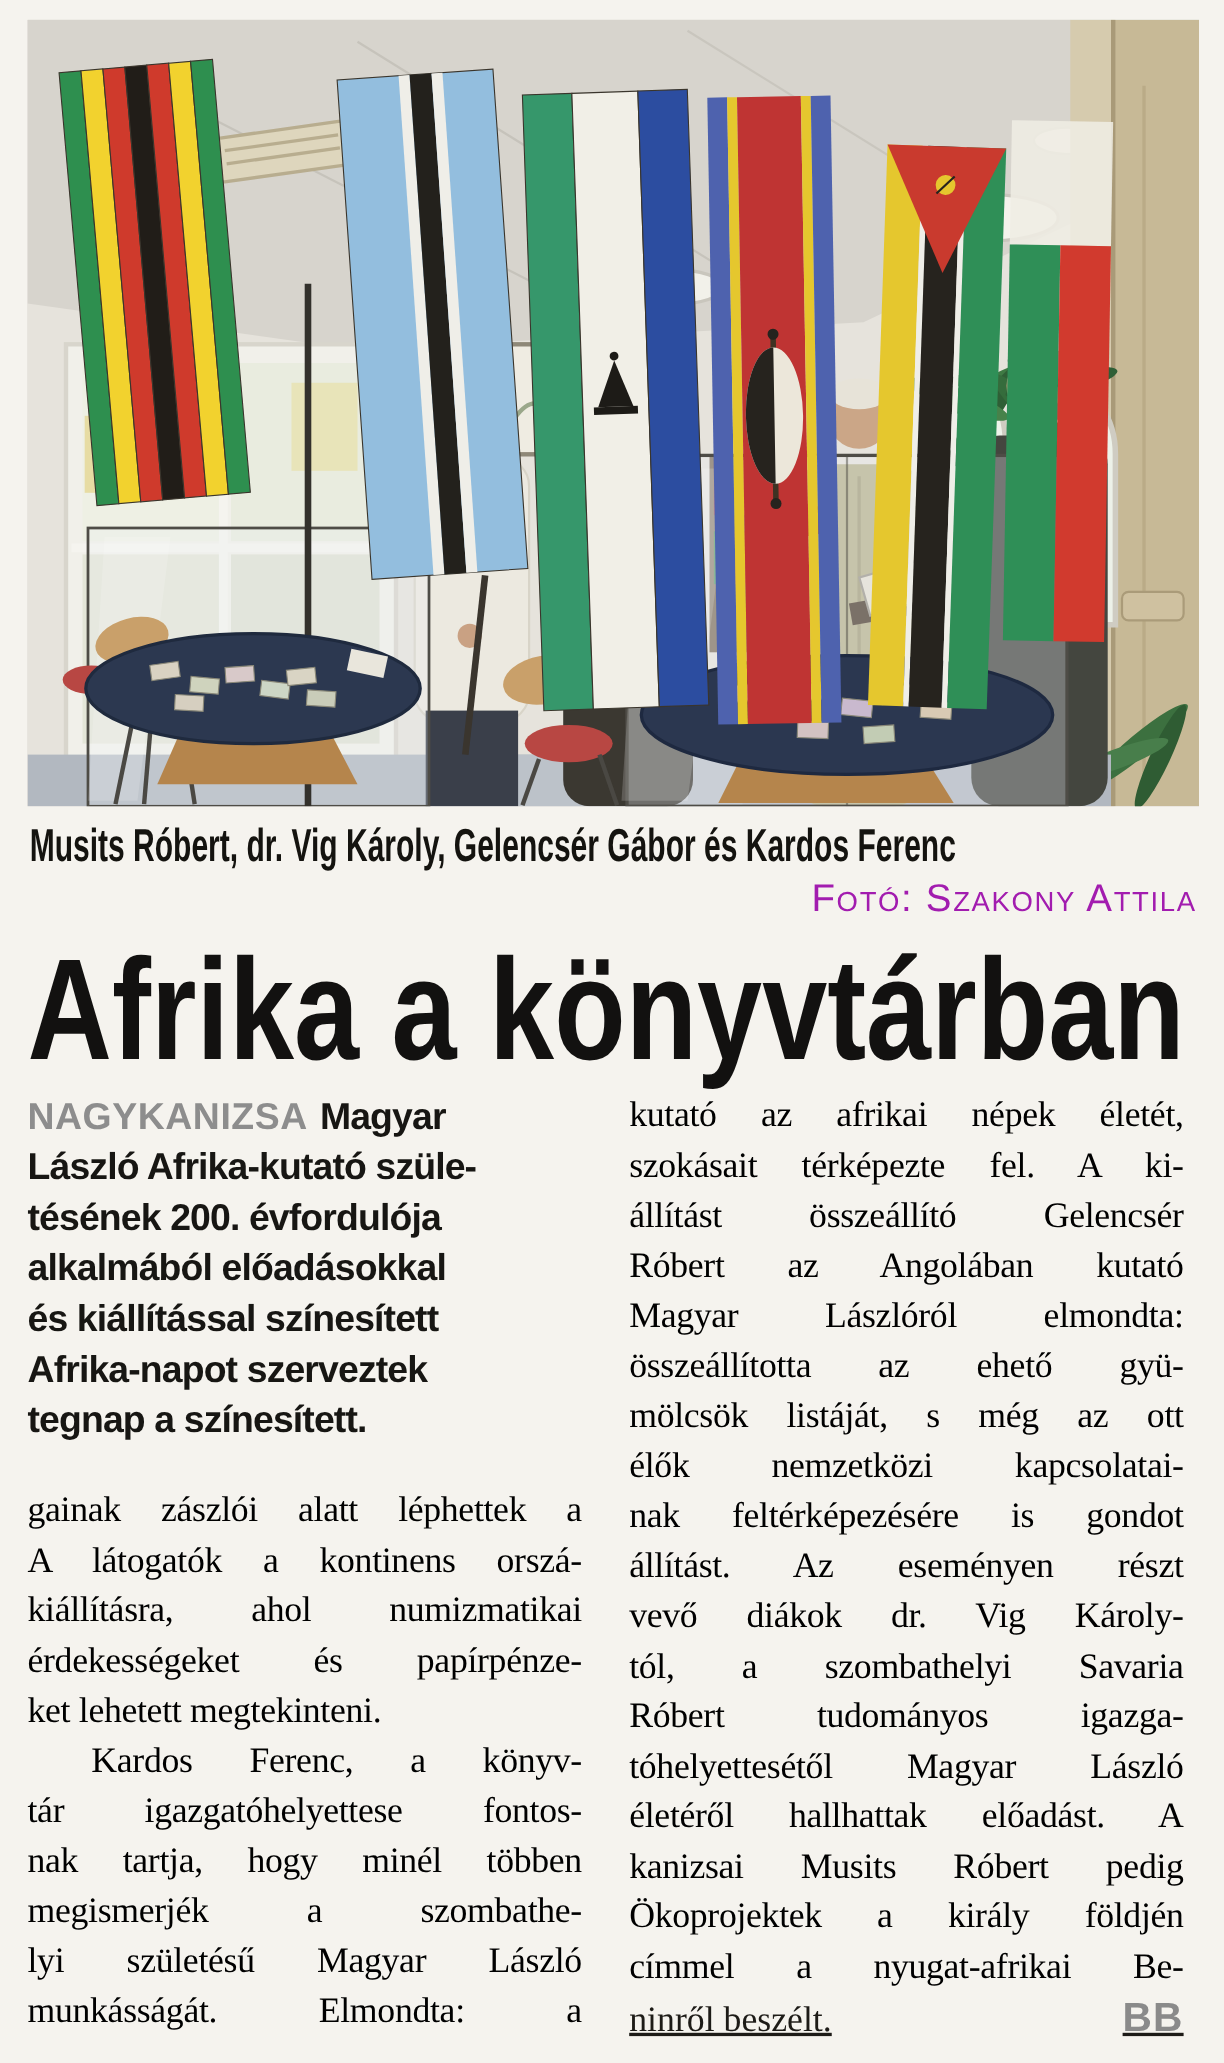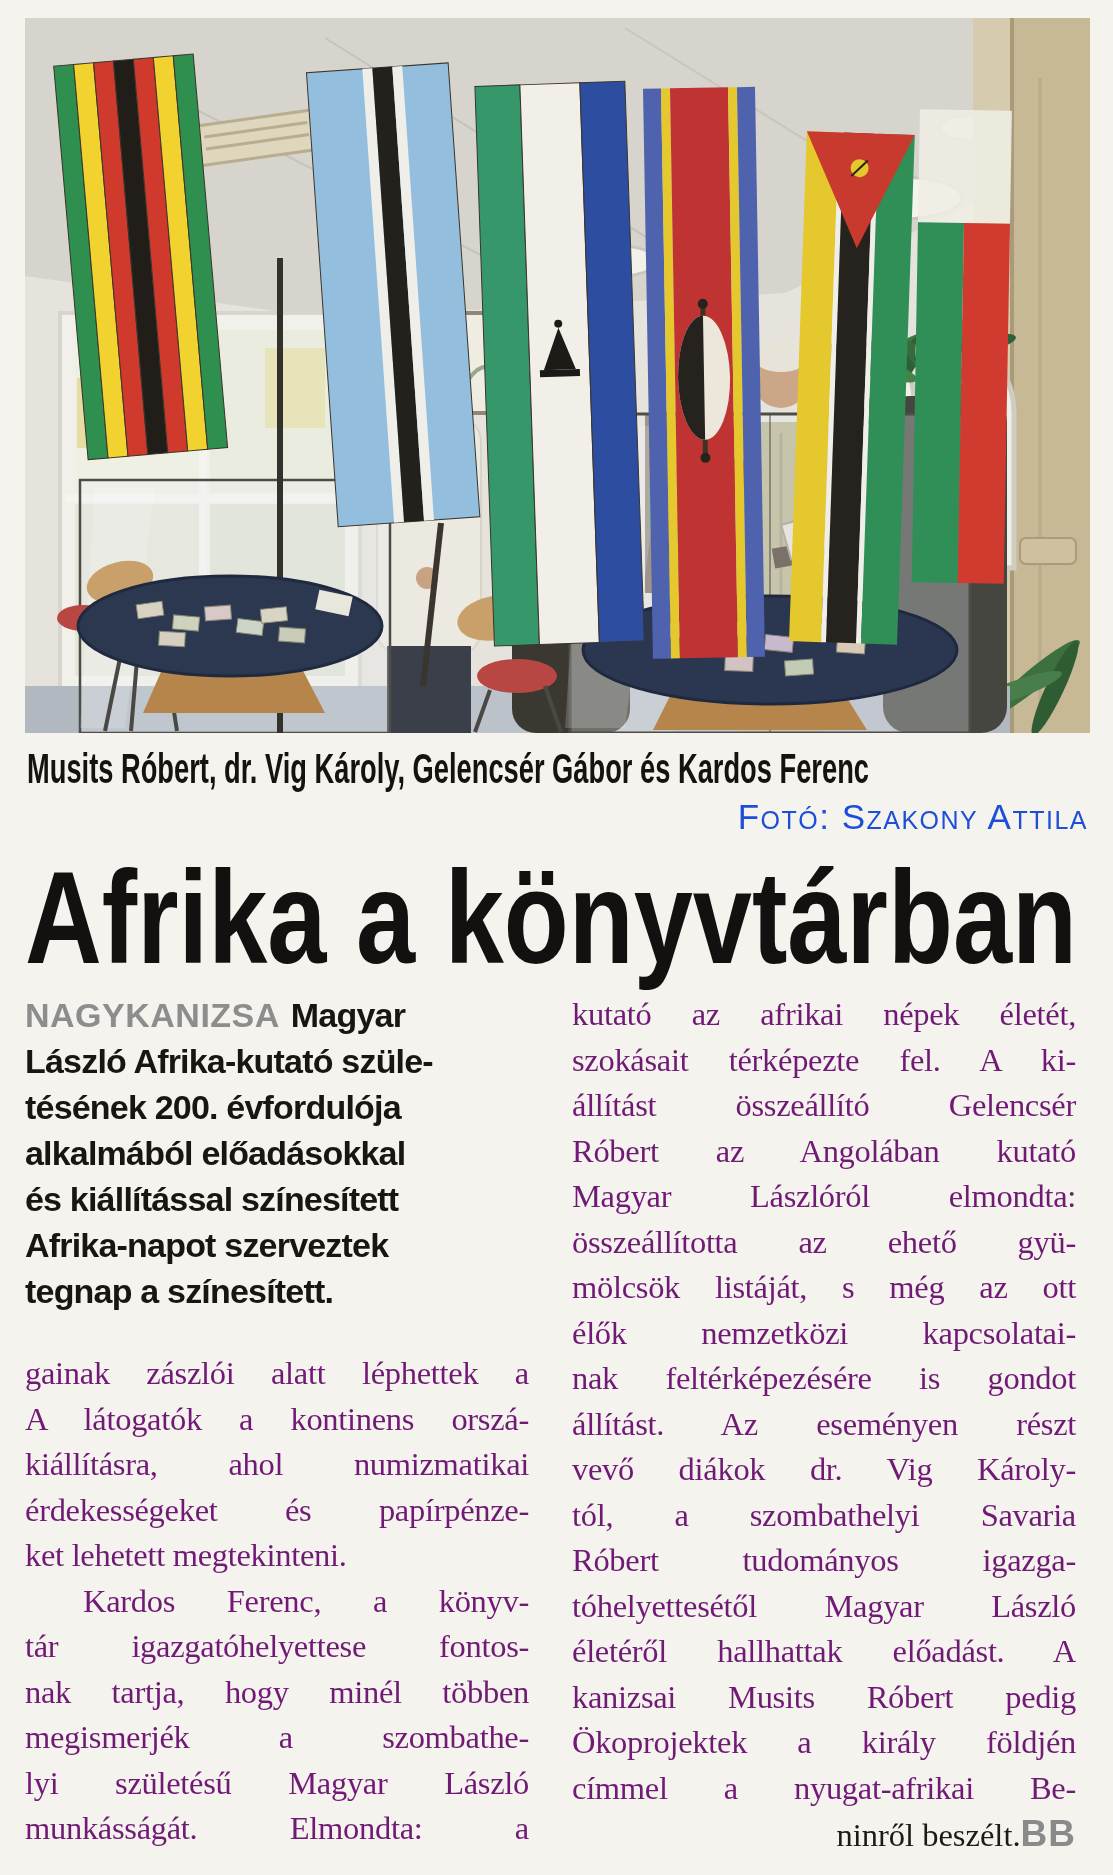--- a/index.html
+++ b/index.html
@@ -19,50 +19,50 @@
   .caption-svg { position:absolute; left:25px; top:743px; }
   .cap-text {
     font-family:"Liberation Sans", sans-serif;
     font-weight:bold; font-size:42px; fill:#14130f;
   }
   .credit {
     position:absolute; left:25px; top:797px; width:1063px;
     text-align:right;
     font-variant:small-caps;
     font-size:35px; letter-spacing:1.5px;
-    color:#1d4ed8;
+    color:#a21caf;
   }
   .headline-svg { position:absolute; left:23px; top:843px; }
   .head-text {
     font-family:"Liberation Sans", sans-serif;
     font-weight:bold; font-size:131px; fill:#121110;
   }
   .cols {
     position:absolute; left:25px; top:992px; width:1065px;
     display:flex; gap:43px;
   }
   .col { width:504px; }
   .lead {
     font-weight:bold; font-size:34px; line-height:46px;
     letter-spacing:-0.8px; color:#171613;
   }
   .lead .tag { color:#8d8d8d; margin-right:11px; letter-spacing:0.5px; }
   .bl {
     font-family:"Liberation Serif", serif;
     font-size:32.5px; line-height:45.5px; letter-spacing:-0.3px;
-    color:#701a75;
+    color:#000000;
     text-align:justify; text-align-last:justify;
   }
   .bl.end { text-align:right; text-align-last:left;font-family:Liberation Serif, serif; }
   .bl.indent { padding-left:58px; }
   .p1 { margin-top:37px; }
   .lastrow {
-    display:flex; justify-content:flex-end; align-items:baseline;
+    display:flex; justify-content:space-between; align-items:baseline;
     font-family:"Liberation Serif", serif;
-    font-size:32.5px; line-height:45.5px; color:#1d1b17;
+    font-size:32.5px; line-height:45.5px; color:#1d1b17;text-decoration:underline;
   }
   .bb {
     font-family:"Liberation Sans", sans-serif;
     font-weight:bold; font-size:37px; color:#8a8a8a; letter-spacing:1px;
   }
 </style>
 </head>
 <body>
 
 <div class="photo-wrap">

